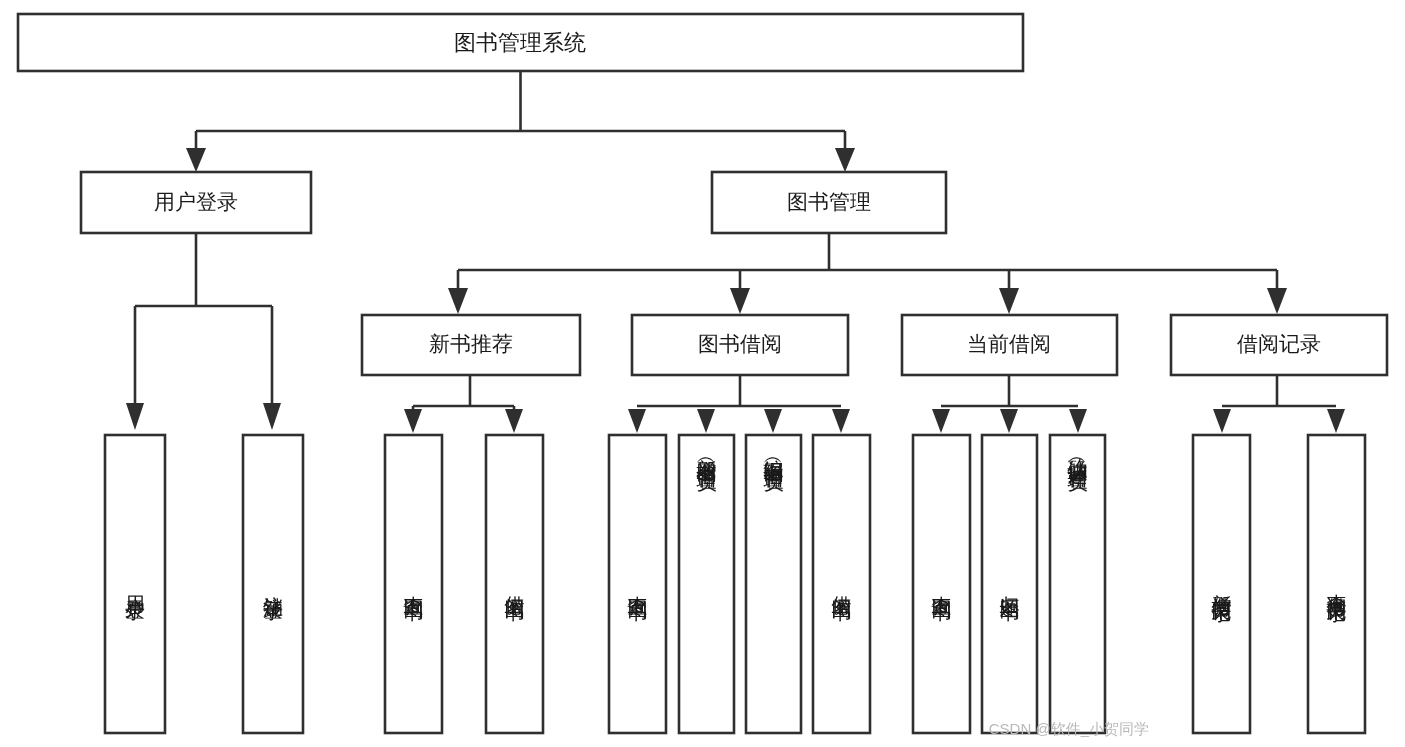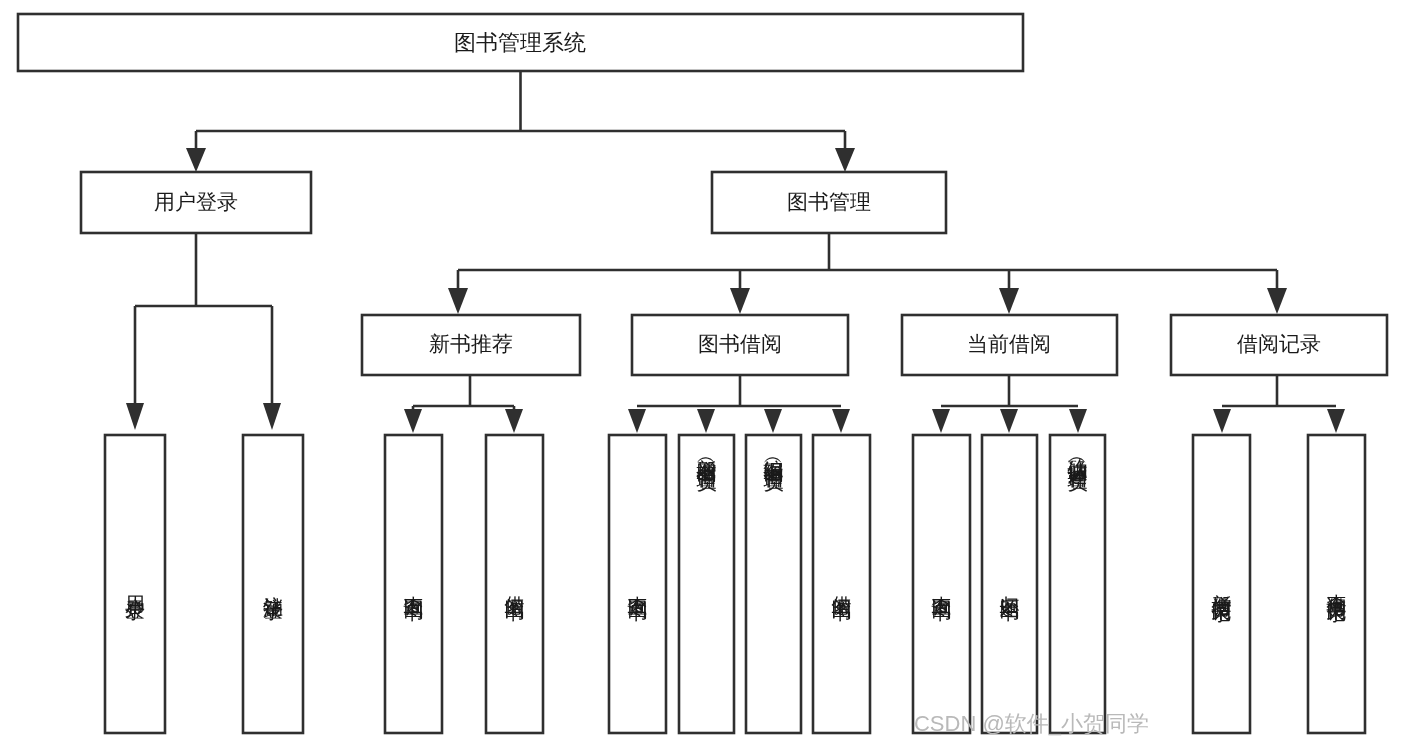--- a/index.html
+++ b/index.html
@@ -70,21 +70,21 @@
     line-height: 1.15;
     color: #1a1a1a;
     letter-spacing: 2px;
     white-space: nowrap;
   }
   .watermark {
     position: absolute;
     right: 10px;
     bottom: 8px;
     font-family: "Liberation Sans", "DejaVu Sans", sans-serif;
-    font-size: 22px;
+    font-size: 15px;
     color: #b9b9b9;
     white-space: nowrap;
     user-select: none;
   }
 </style>
 </head>
 <body>
 
 <div id="diagram-root">
 

